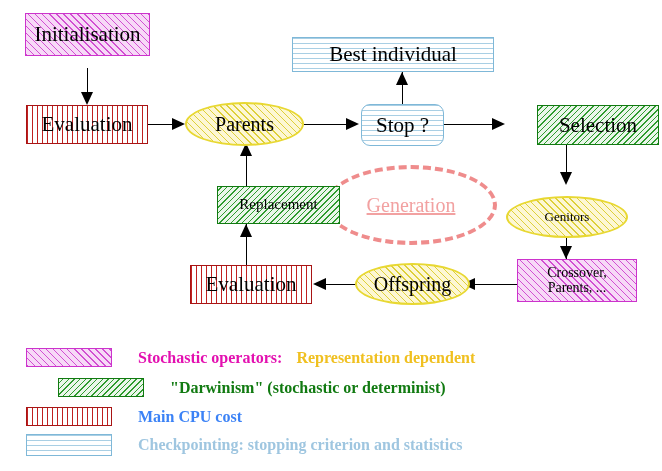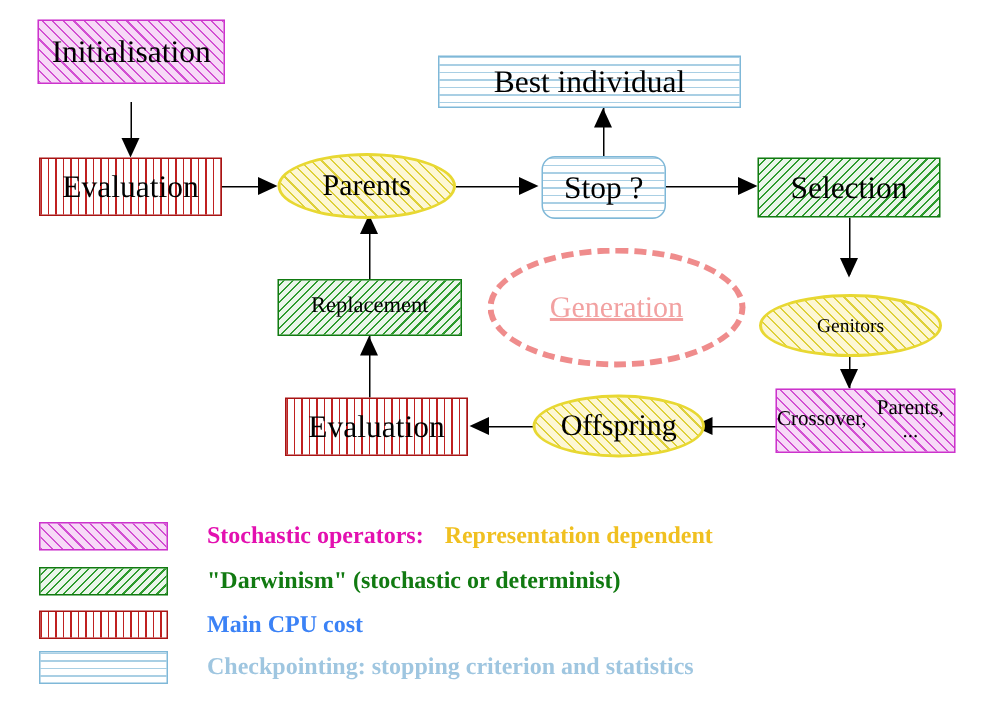--- a/index.html
+++ b/index.html
@@ -42,20 +42,21 @@
     border: 1px solid #a81414;
     background-color: #ffffff;
     background-image: repeating-linear-gradient(90deg,
         #c02020 0px, #c02020 1px, rgba(0,0,0,0) 1px, rgba(0,0,0,0) 5px);
   }
   .box-green {
     border: 1px solid #117a11;
     background-color: #eaf6ea;
     background-image: repeating-linear-gradient(-45deg,
         #2e9b2e 0px, #2e9b2e 1px, rgba(0,0,0,0) 1px, rgba(0,0,0,0) 4px);
+    margin-left: 32px;
   }
   .box-blue {
     border: 1px solid #7fb8d8;
     background-color: #ffffff;
     background-image: repeating-linear-gradient(180deg,
         #a9cfe4 0px, #a9cfe4 1px, rgba(0,0,0,0) 1px, rgba(0,0,0,0) 5px);
   }
   .rounded { border-radius: 9px; }
 
   .ellipse-yellow {
@@ -158,21 +159,21 @@
   </div>
 
   <div class="node box-green" style="left:505px; top:105px; width:122px; height:40px; font-size:21px;">
     <span>Selection</span>
   </div>
 
   <div class="node ellipse-yellow" style="left:506px; top:196px; width:122px; height:42px; font-size:13px;">
     <span>Genitors</span>
   </div>
 
-  <div class="node box-magenta" style="left:517px; top:259px; width:120px; height:43px; font-size:14px; flex-direction:row; justify-content:center;">
+  <div class="node box-magenta" style="left:517px; top:259px; width:120px; height:43px; font-size:14px; flex-direction:column; justify-content:center;">
     <span>Crossover,</span>
     <span>Parents, ...</span>
   </div>
 
   <div class="node ellipse-yellow" style="left:355px; top:263px; width:115px; height:42px; font-size:20px;">
     <span>Offspring</span>
   </div>
 
   <div class="node box-red" style="left:190px; top:265px; width:122px; height:39px; font-size:21px;">
     <span>Evaluation</span>

